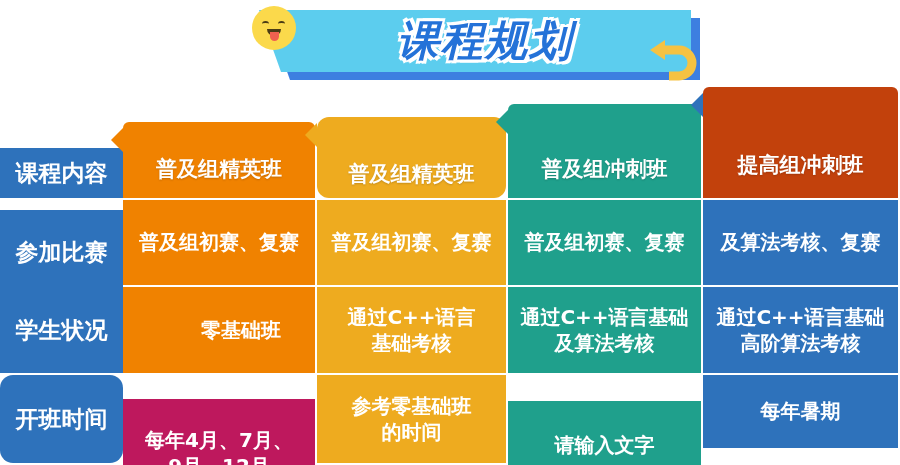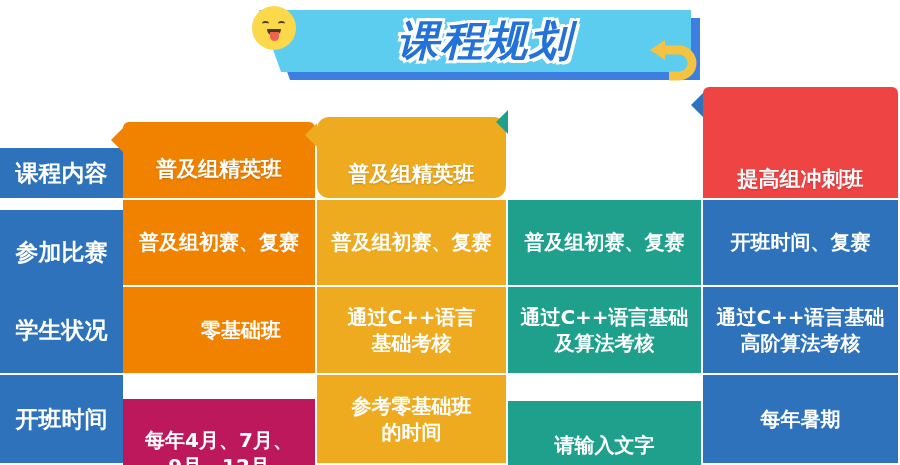--- a/index.html
+++ b/index.html
@@ -181,44 +181,45 @@
     <polygon points="20,8 20,28 5,18" fill="#f5c242"></polygon>
   </svg>
 </div>
 
 <div class="table">
 
   <div class="col" id="col-label" style="left: 0px; width: 123px;">
       <div class="cell label" style="top: 63px; height: 50px; background: rgb(46, 114, 187);">课程内容</div>
       <div class="cell label" style="top: 125px; height: 85px; background: rgb(46, 114, 187);">参加比赛</div>
       <div class="cell label" style="top: 202px; height: 86px; background: rgb(46, 114, 187);">学生状况</div>
-      <div class="cell label" style="top: 290px; height: 88px; background: rgb(46, 114, 187);">开班时间</div>
+      <div class="cell label" style="top: 290px; height: 88px; background: rgb(46, 114, 187); border-radius: 13px;">开班时间</div>
     </div>
 
   <div class="col" id="col-0" style="left: 123px; width: 192px;">
       <div class="cell head" style="top: 37px; height: 76px; background: rgb(240, 130, 0); border-top-left-radius: 6px; border-top-right-radius: 6px; padding-bottom: 14px; align-items: flex-end;">普及组精英班</div>
       <div class="cell body" style="top: 115px; height: 85px; background: rgb(240, 130, 0);">普及组初赛、复赛</div>
       <div class="cell body" style="top: 202px; height: 86px; background: rgb(240, 130, 0); padding-left: 48px;">零基础班</div>
       <div class="cell body" style="top: 290px; height: 108px; background: #be185d; margin-top: 24px;">每年4月、7月、<br>9月、12月</div>
     </div>
   <div class="col" id="col-1" style="left: 317px; width: 189px;">
       <div class="cell head" style="top: 32px; height: 81px; background: rgb(238, 171, 31); border-top-left-radius: 6px; border-top-right-radius: 6px; padding-bottom: 9px; align-items: flex-end; border-radius: 12px;">普及组精英班</div>
       <div class="cell body" style="top: 115px; height: 85px; background: rgb(238, 171, 31);">普及组初赛、复赛</div>
       <div class="cell body" style="top: 202px; height: 86px; background: rgb(238, 171, 31);">通过C++语言<br>基础考核</div>
       <div class="cell body" style="top: 290px; height: 88px; background: rgb(238, 171, 31);">参考零基础班<br>的时间</div>
     </div>
   <div class="col" id="col-2" style="left: 508px; width: 193px;">
+      <div class="cell head" style="top: 19px; height: 94px; background: rgb(31, 160, 140); border-top-left-radius: 6px; border-top-right-radius: 6px; padding-bottom: 14px; align-items: flex-end;">普及组冲刺班</div>
       <div class="cell body" style="top: 115px; height: 85px; background: rgb(31, 160, 140);">普及组初赛、复赛</div>
       <div class="cell body" style="top: 202px; height: 86px; background: rgb(31, 160, 140);">通过C++语言基础<br>及算法考核</div>
       <div class="cell body" style="top: 290px; height: 88px; background: rgb(31, 160, 140); margin-top: 26px;">请输入文字</div>
     </div>
   <div class="col" id="col-3" style="left: 703px; width: 195px;">
-      <div class="cell head" style="top: 2px; height: 111px; background: #ef4444; border-top-left-radius: 6px; border-top-right-radius: 6px; padding-bottom: 4px; align-items: flex-end;">提高组冲刺班</div>
-      <div class="cell body" style="top: 115px; height: 85px; background: rgb(46, 114, 187);">开班时间、复赛</div>
+      <div class="cell head" style="top: 2px; height: 111px; background: #c2410c; border-top-left-radius: 6px; border-top-right-radius: 6px; padding-bottom: 18px; align-items: flex-end;">提高组冲刺班</div>
+      <div class="cell body" style="top: 115px; height: 85px; background: rgb(46, 114, 187);">及算法考核、复赛</div>
       <div class="cell body" style="top: 202px; height: 86px; background: rgb(46, 114, 187);">通过C++语言基础<br>高阶算法考核</div>
-      <div class="cell body" style="top: 290px; height: 88px; background: rgb(46, 114, 187); text-align: center;">每年暑期</div>
+      <div class="cell body" style="top: 290px; height: 73px; background: rgb(46, 114, 187); text-align: center;">每年暑期</div>
     </div>
 
 <div class="head-notch" style="left: 111px; top: 43px; background: rgb(240, 130, 0); clip-path: polygon(0px 50%, 100% 0px, 100% 100%);"></div>
     <div class="head-notch" style="left: 305px; top: 38px; background: rgb(238, 171, 31); clip-path: polygon(0px 50%, 100% 0px, 100% 100%);"></div>
     <div class="head-notch" style="left: 496px; top: 25px; background: rgb(31, 160, 140); clip-path: polygon(0px 50%, 100% 0px, 100% 100%);"></div>
     <div class="head-notch" style="left: 691px; top: 8px; background: rgb(46, 114, 187); clip-path: polygon(0px 50%, 100% 0px, 100% 100%);"></div>
   </div>
 
 </body></html>

